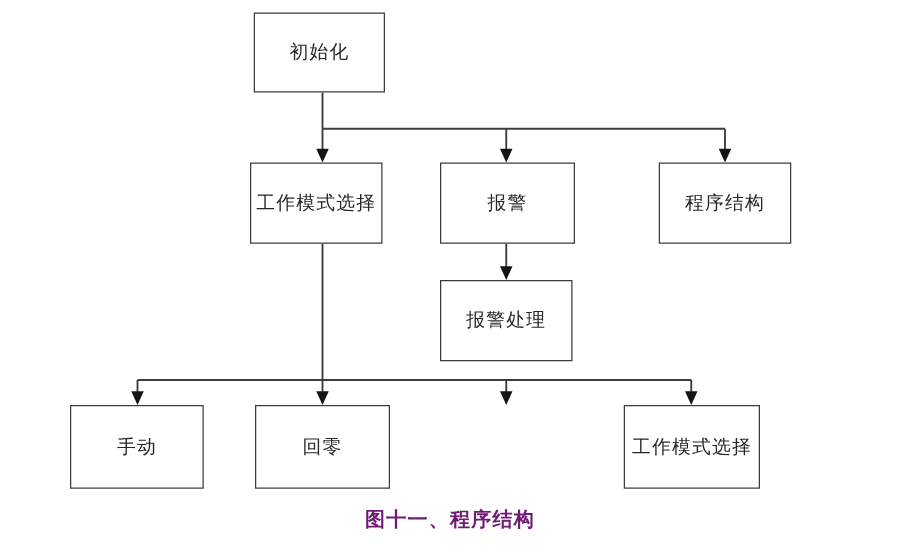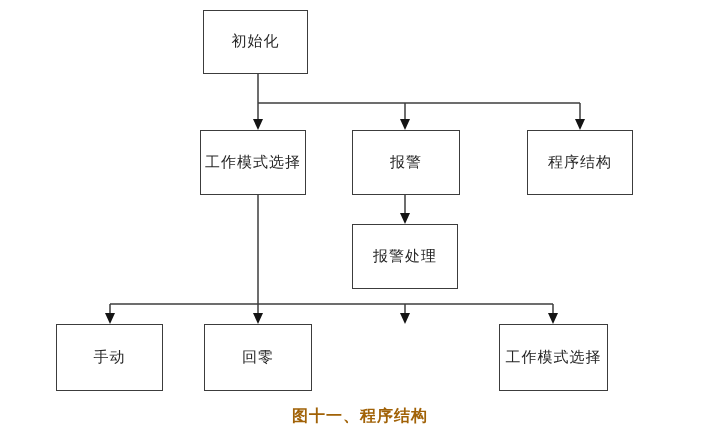--- a/index.html
+++ b/index.html
@@ -43,21 +43,21 @@
   .caption {
     position: absolute;
     left: 0;
     top: 406px;
     width: 720px;
     text-align: center;
     font-family: "DejaVu Sans", sans-serif;
     font-weight: bold;
     font-size: 16px;
     letter-spacing: 1px;
-    color: #a16207;
+    color: #701a75;
   }
 </style>
 </head>
 <body>
 
 <div class="canvas">
 
   <svg class="connectors" viewBox="0 0 725 444" xmlns="http://www.w3.org/2000/svg">
     <g stroke="#3c3c3c" stroke-width="1.5" fill="none">
 

